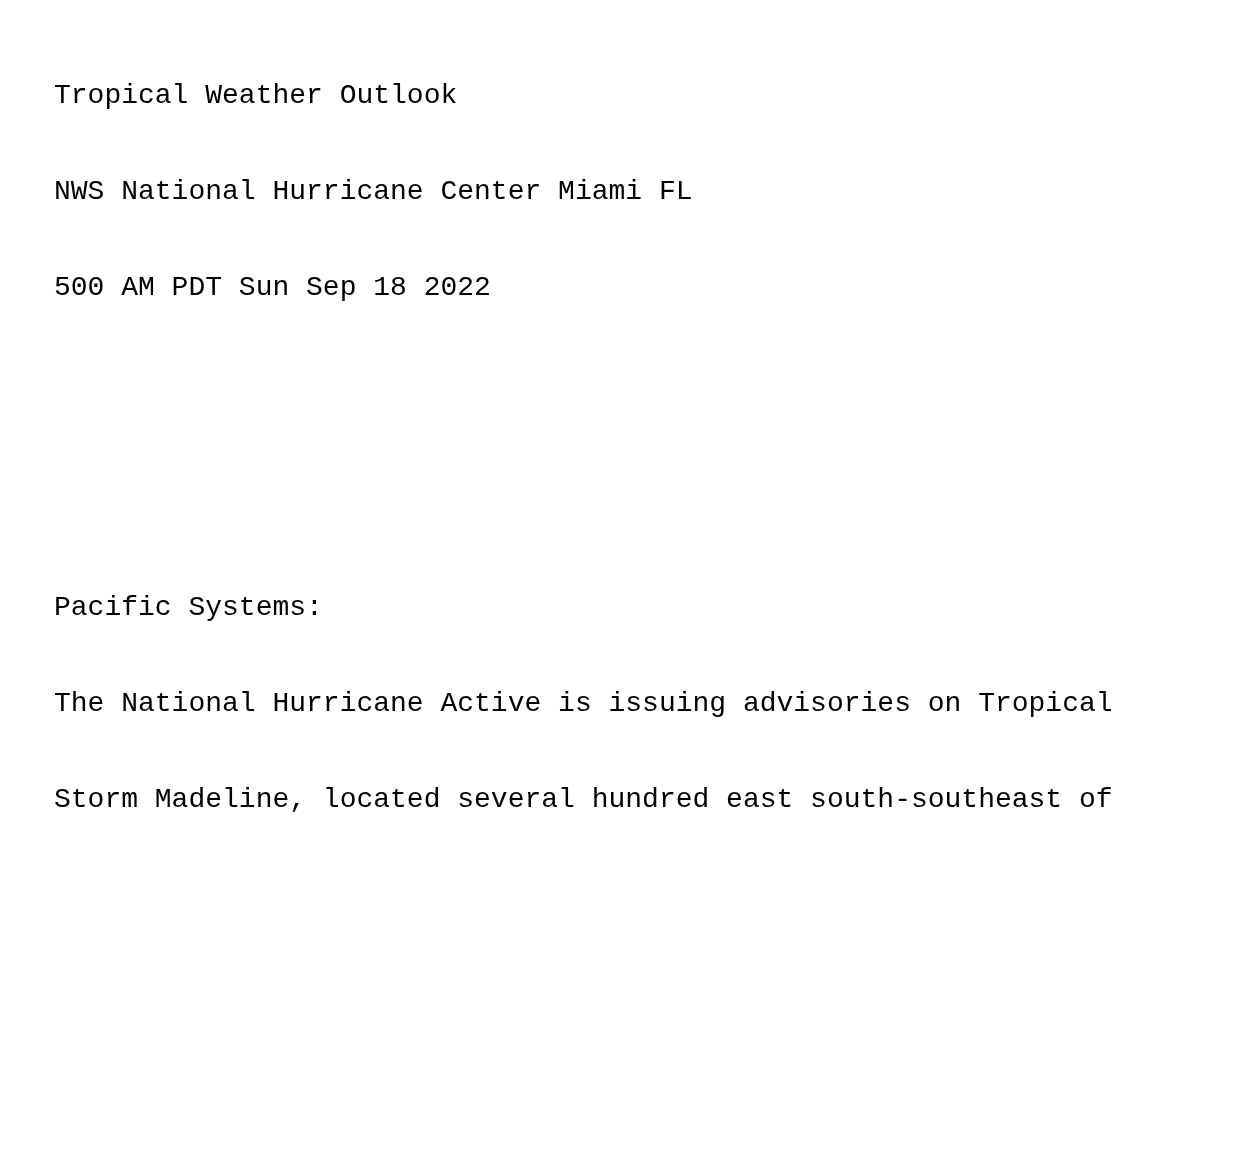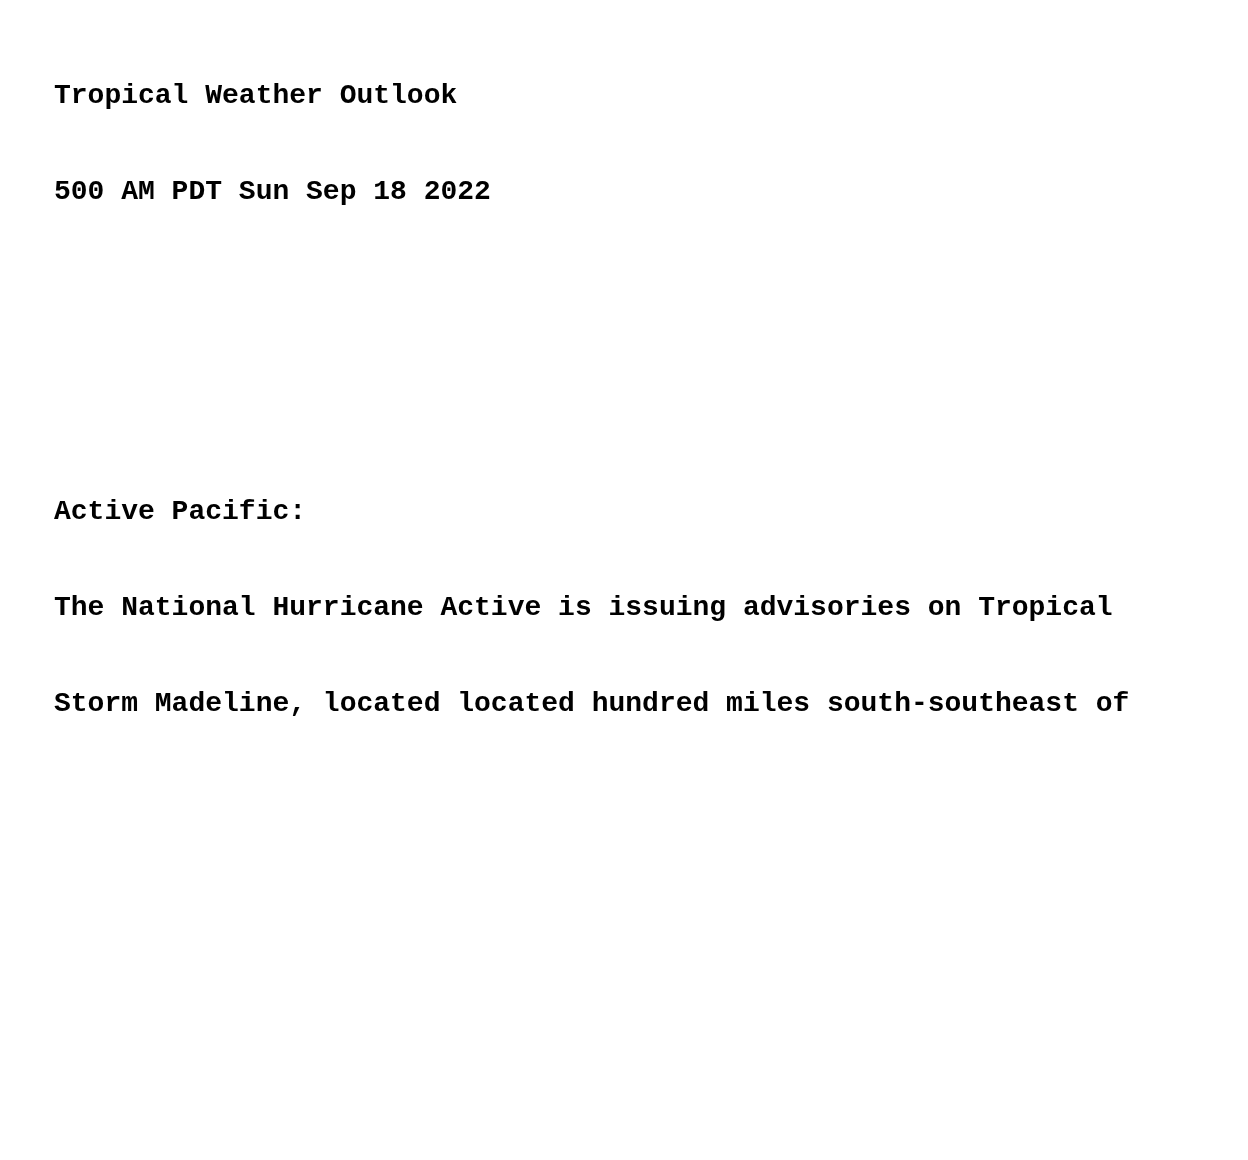--- a/index.html
+++ b/index.html
@@ -16,34 +16,35 @@
     position: absolute;
     left: 54px;
     top: 16px;
     margin: 0;
     font-family: "Liberation Mono", "DejaVu Sans Mono", monospace;
     font-size: 28px;
     line-height: 32px;
     color: #000000;
     white-space: pre;
   }
-  .line { display: block; height: 32px; font-weight: bold; }
+  .line { display: block; height: 32px; }
 </style>
 </head>
 <body>
 
 <div id="doc">
   <span class="line">Tropical Weather Outlook</span>
+  <span class="line">NWS National Hurricane Center Miami FL</span>
   <span class="line">500 AM PDT Sun Sep 18 2022</span>
   <span class="line"></span>
   <span class="line"></span>
 
-  <span class="line">Active Pacific:</span>
+  <span class="line">Pacific Systems:</span>
   <span class="line">The National Hurricane Active is issuing advisories on Tropical</span>
-  <span class="line">Storm Madeline, located located hundred miles south-southeast of</span>
+  <span class="line">Storm Madeline, located several hundred east south-southeast of</span>
   <span class="line"></span>
 
   
   
   
   
   
   
   
   

